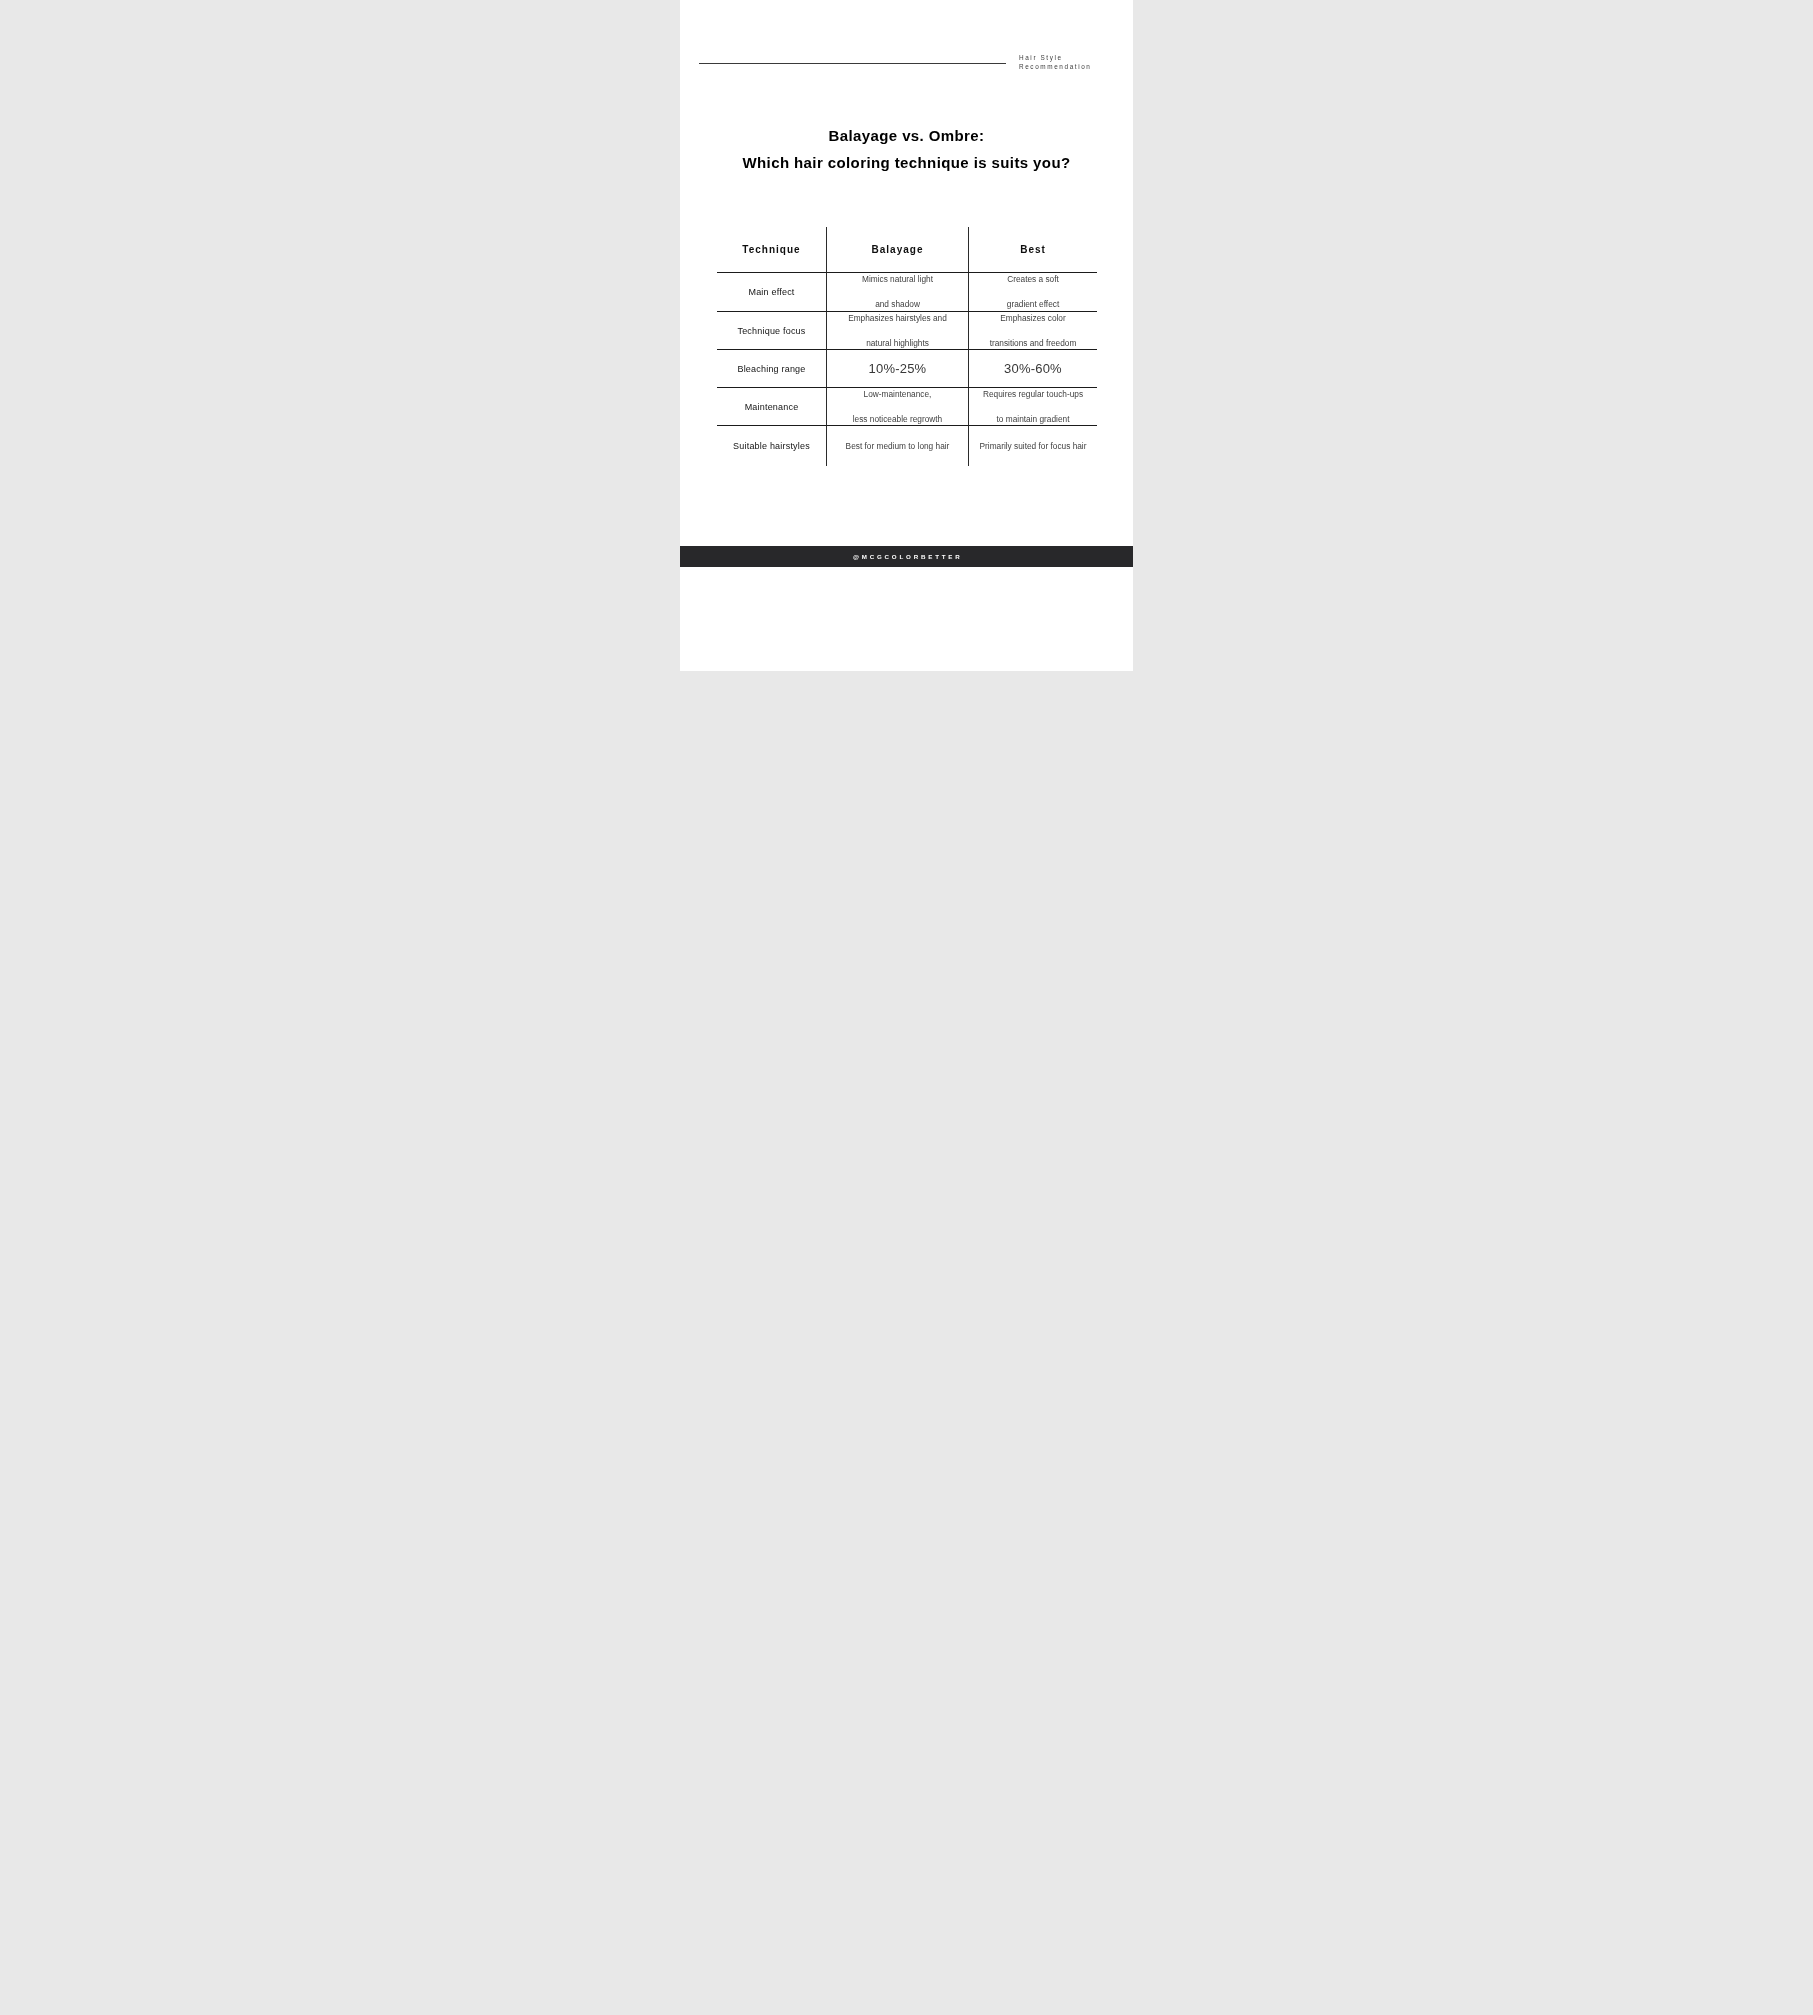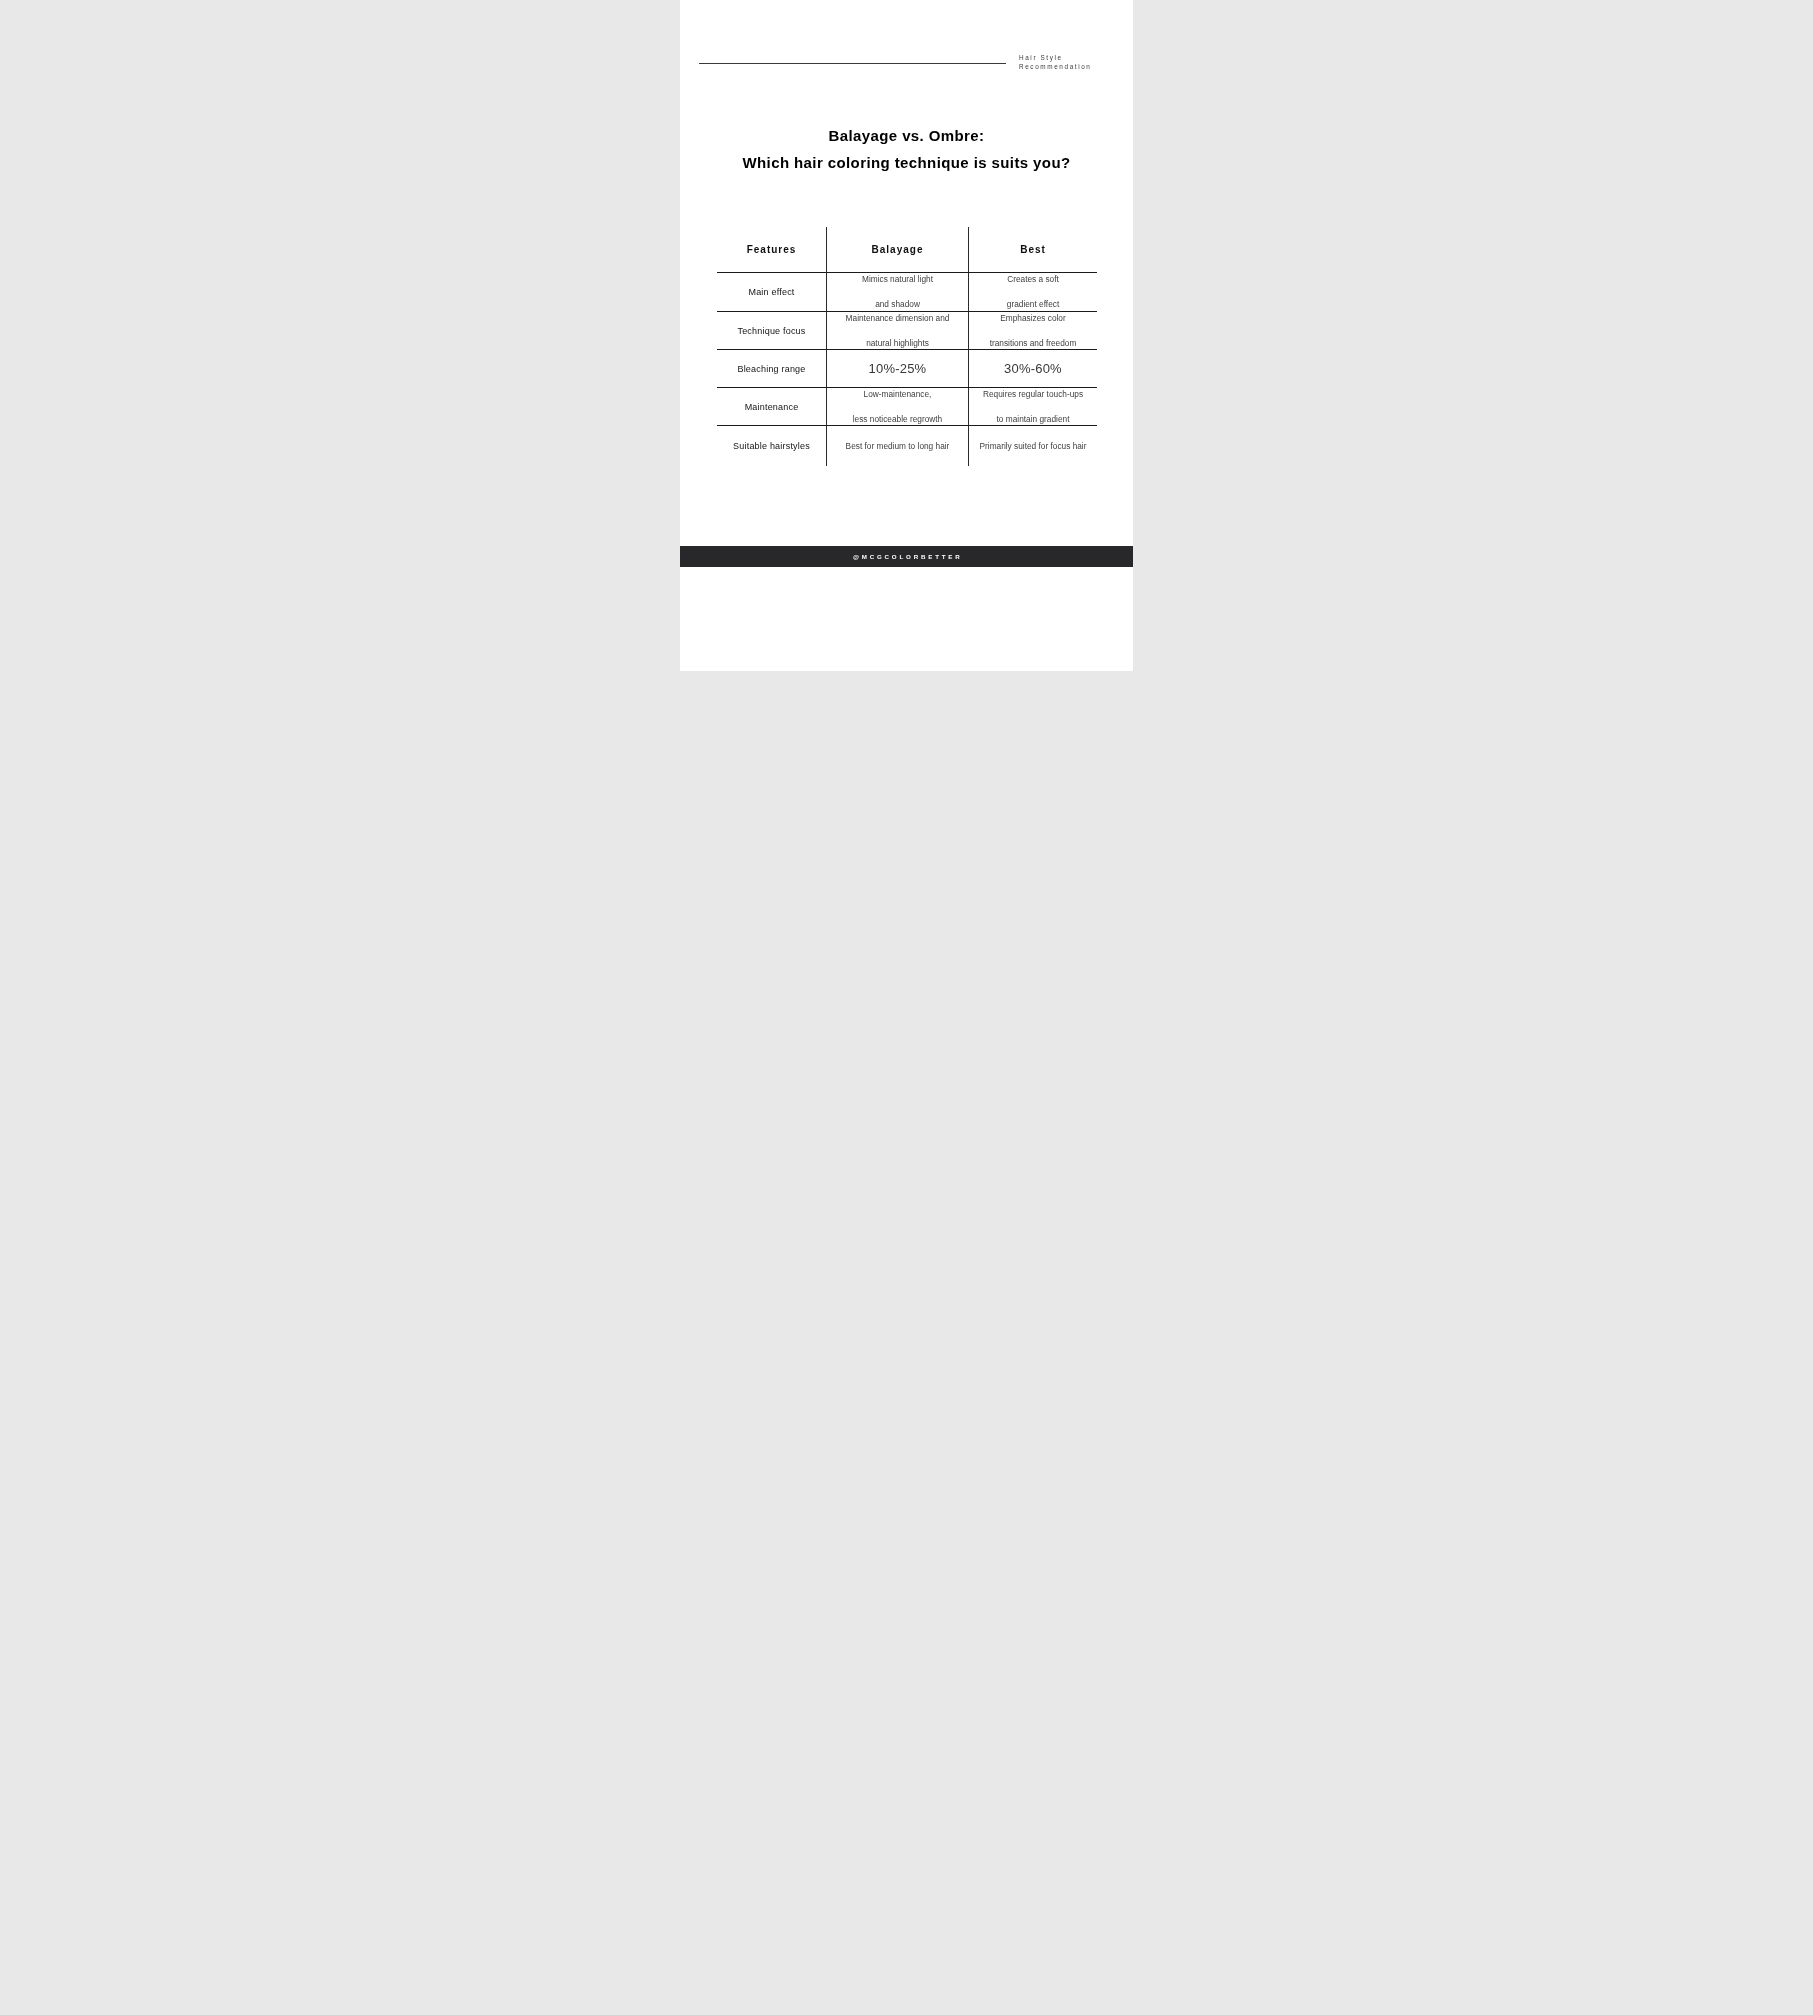--- a/index.html
+++ b/index.html
@@ -74,37 +74,37 @@
     <span>Recommendation</span>
   </div>
 
   <h1 class="title">
     <span>Balayage vs. Ombre:</span>
     <span>Which hair coloring technique is suits you?</span>
   </h1>
 
   <div class="cmp-table">
 
-    <div class="cell th hline">Features</div>
+    <div class="cell th hline">Technique</div>
     <div class="cell th mid hline">Balayage</div>
     <div class="cell th hline">Best</div>
 
     <div class="cell feature hline">Main effect</div>
     <div class="cell val mid hline">
       <span>Mimics natural light</span>
       <span>and shadow</span>
     </div>
     <div class="cell val hline">
       <span>Creates a soft</span>
       <span>gradient effect</span>
     </div>
 
     <div class="cell feature hline">Technique focus</div>
     <div class="cell val mid hline">
-      <span>Maintenance dimension and</span>
+      <span>Emphasizes hairstyles and</span>
       <span>natural highlights</span>
     </div>
     <div class="cell val hline">
       <span>Emphasizes color</span>
       <span>transitions and freedom</span>
     </div>
 
     <div class="cell feature hline">Bleaching range</div>
     <div class="cell val big mid hline">
       <span>10%-25%</span>

